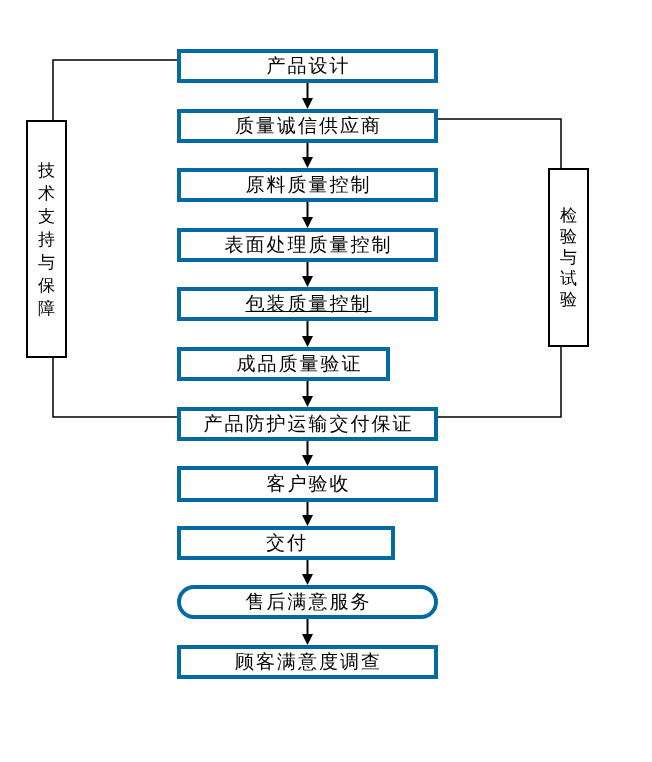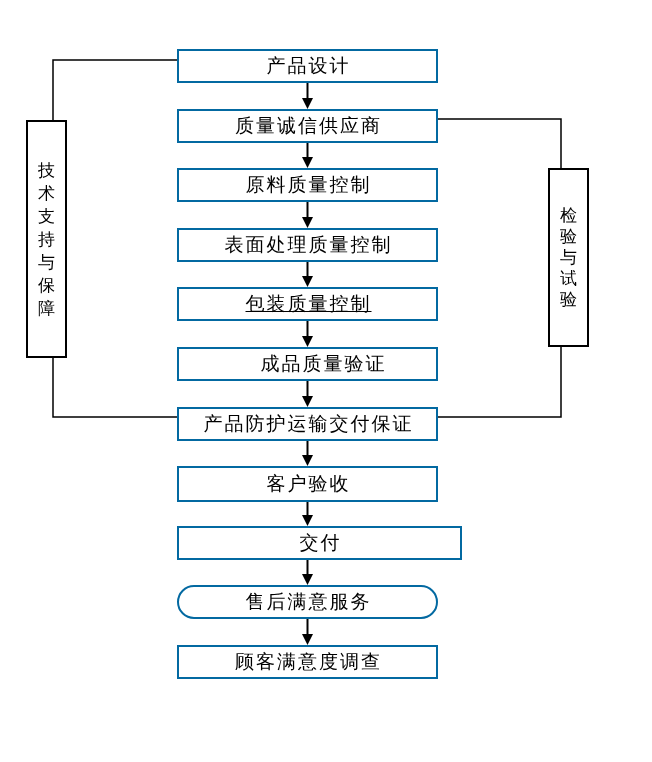--- a/index.html
+++ b/index.html
@@ -19,21 +19,21 @@
   .connector-svg {
     position: absolute;
     left: 0;
     top: 0;
     width: 652px;
     height: 762px;
   }
   .flow-node {
     position: absolute;
     box-sizing: border-box;
-    border: 2px solid #0369a1;
+    border: 4px solid #0369a1;
     background: #ffffff;
     display: flex;
     align-items: center;
     justify-content: center;
     font-size: 19px;
     letter-spacing: 2px;
     text-indent: 2px;
     white-space: nowrap;
   }
   .side-node {
@@ -92,30 +92,30 @@
       </div>
       <div class="flow-node" style="left: 177px; top: 168px; width: 261px; height: 34px;">
         <span>原料质量控制</span>
       </div>
       <div class="flow-node" style="left: 177px; top: 228px; width: 261px; height: 34px;">
         <span>表面处理质量控制</span>
       </div>
       <div class="flow-node" style="left: 177px; top: 287px; width: 261px; height: 34px; text-decoration: underline;">
         <span>包装质量控制</span>
       </div>
-      <div class="flow-node" style="left: 177px; top: 347px; width: 261px; height: 34px; padding-left: 30px;">
+      <div class="flow-node" style="left: 177px; top: 347px; width: 213px; height: 34px; padding-left: 30px;">
         <span>成品质量验证</span>
       </div>
       <div class="flow-node" style="left: 177px; top: 407px; width: 261px; height: 34px;">
         <span>产品防护运输交付保证</span>
       </div>
       <div class="flow-node" style="left: 177px; top: 466px; width: 261px; height: 36px;">
         <span>客户验收</span>
       </div>
-      <div class="flow-node" style="left: 177px; top: 526px; width: 285px; height: 34px;">
+      <div class="flow-node" style="left: 177px; top: 526px; width: 218px; height: 34px;">
         <span>交付</span>
       </div>
       <div class="flow-node" style="left: 177px; top: 585px; width: 261px; height: 34px; border-radius: 17px;">
         <span>售后满意服务</span>
       </div>
       <div class="flow-node" style="left: 177px; top: 645px; width: 261px; height: 34px;">
         <span>顾客满意度调查</span>
       </div>
       <div class="side-node" style="left: 26px; top: 120px; width: 41px; height: 238px;">
         <span class="side-char" style="line-height: 23px;">技</span>

